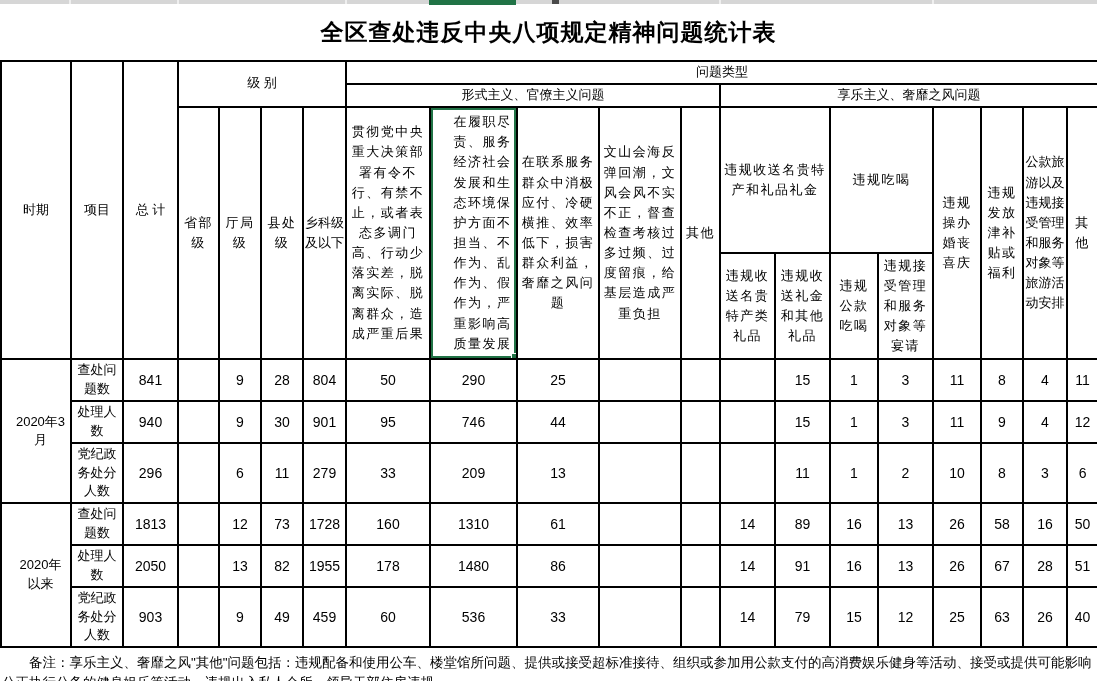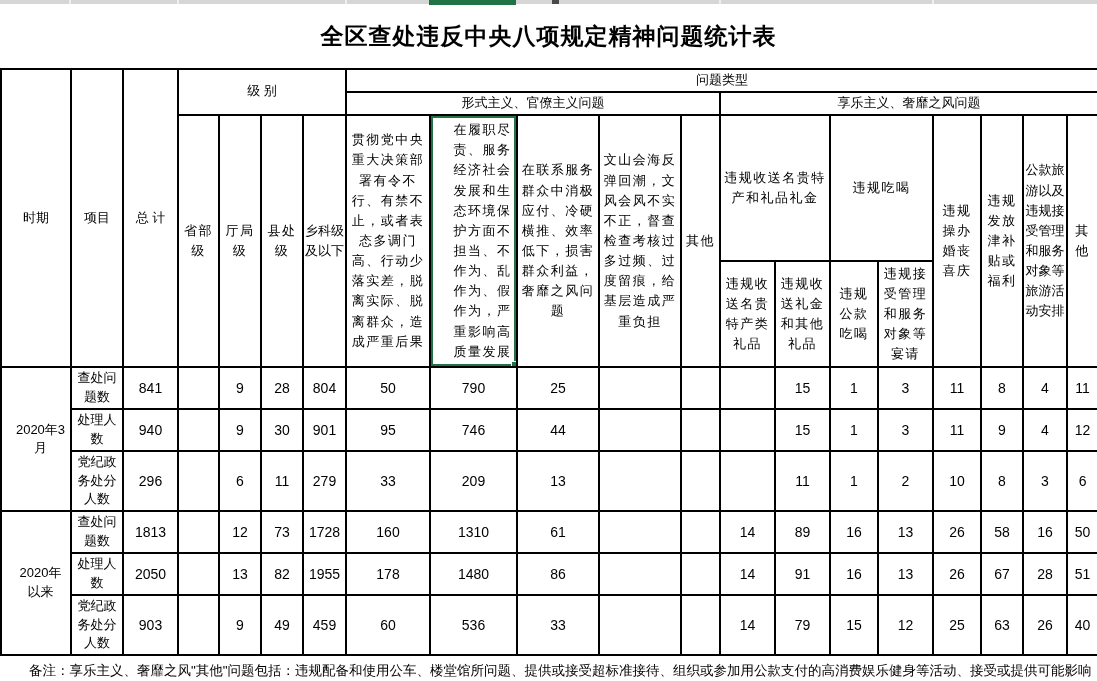--- a/index.html
+++ b/index.html
@@ -7,21 +7,21 @@
     width:1097px;height:681px;overflow:hidden;background:#fff;
     font-family:"Liberation Sans","DejaVu Sans",sans-serif;color:#000;
   }
   
   .top-strip{position:relative;height:4px;background:#d6d6d6;}
   .strip-tick{position:absolute;top:0;height:4px;background:#efefef;width:2px;}
   .strip-green{position:absolute;left:429px;top:0;width:87px;height:5px;background:#217346;}
   .strip-dark{position:absolute;left:552px;top:0;width:7px;height:4px;background:#4a4a4a;}
 
   .title{
-    height:64px;display:flex;align-items:center;justify-content:center;
+    height:56px;display:flex;align-items:center;justify-content:center;
     font-family:"Liberation Serif","DejaVu Serif",serif;
     font-size:23px;font-weight:700;letter-spacing:1px;text-align:center;
   }
 
   table.grid{border-collapse:collapse;table-layout:fixed;width:1097px;}
   .grid th,.grid td{
     border:2px solid #000;font-weight:normal;text-align:center;vertical-align:middle;
     padding:1px 3px;font-size:13px;line-height:1.45;overflow:hidden;
   }
   .r-type{height:20px;}
@@ -126,21 +126,21 @@
     <tbody>
       <tr class="r-data">
         <th rowspan="3" class="period">2020年3月</th>
         <th>查处问题数</th>
         <td class="num">841</td>
         <td class="num"></td>
         <td class="num">9</td>
         <td class="num">28</td>
         <td class="num">804</td>
         <td class="num">50</td>
-        <td class="num">790</td>
+        <td class="num">290</td>
         <td class="num">25</td>
         <td class="num"></td>
         <td class="num"></td>
         <td class="num"></td>
         <td class="num">15</td>
         <td class="num">1</td>
         <td class="num">3</td>
         <td class="num">11</td>
         <td class="num">8</td>
         <td class="num">4</td>

